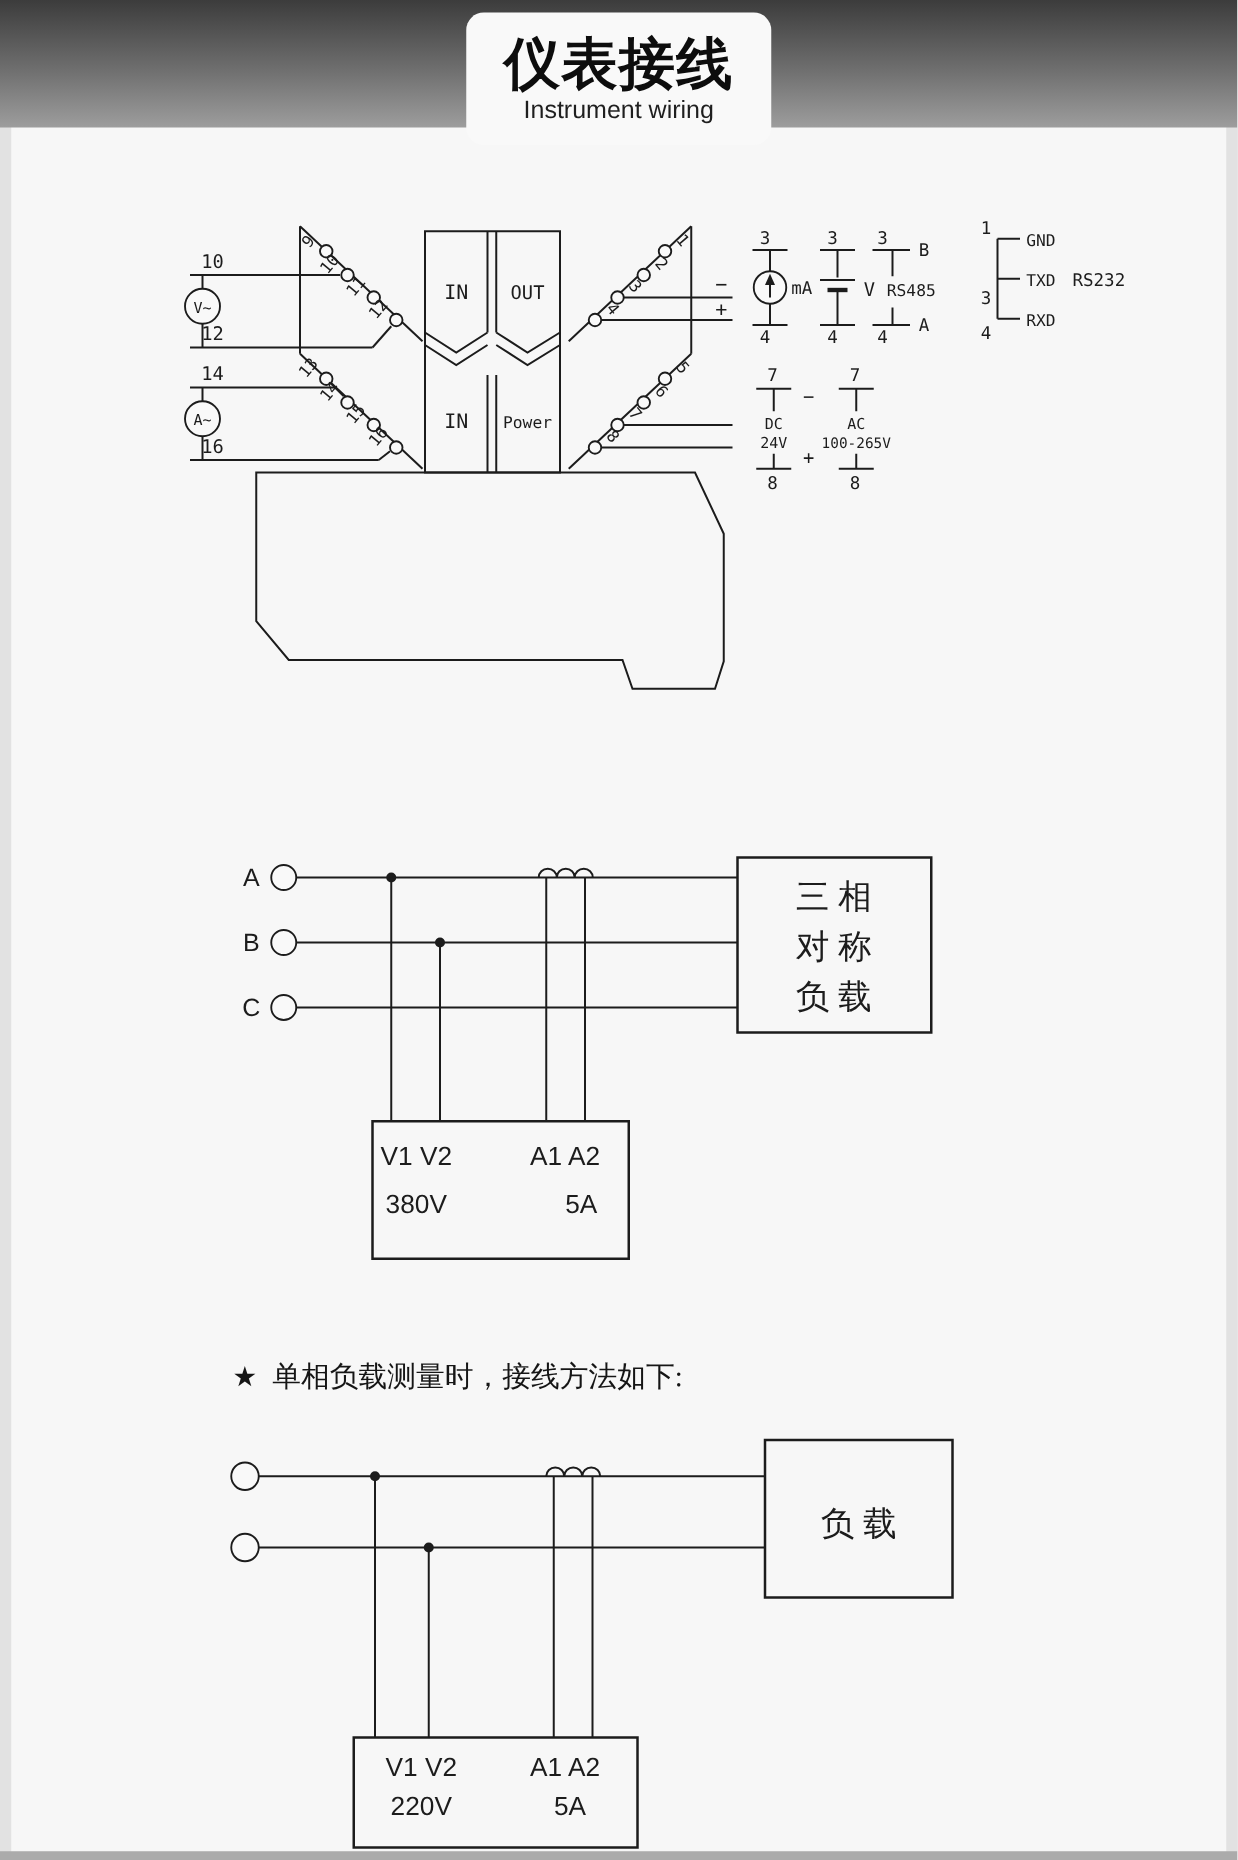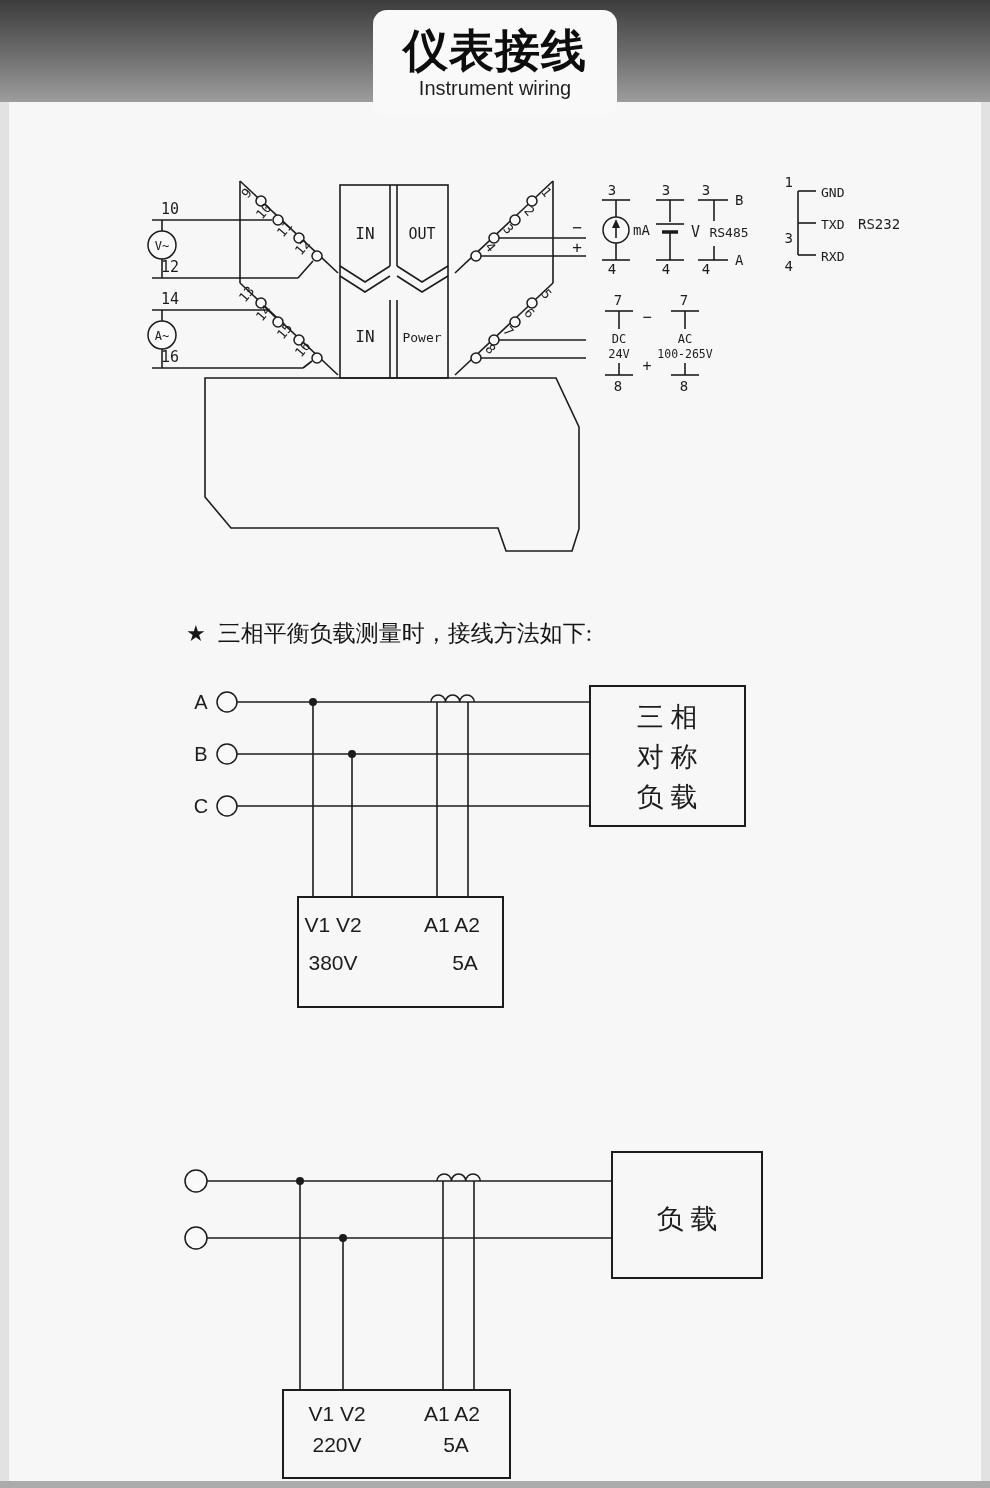--- a/index.html
+++ b/index.html
@@ -222,23 +222,20 @@
       <line x1="671" y1="311" x2="699" y2="311" class="ln"></line>
       <line x1="685" y1="311" x2="685" y2="329" class="ln"></line>
       <text x="685" y="343" class="mono s12 mid">AC</text>
       <text x="685" y="358" class="mono s11 mid">100-265V</text>
       <line x1="685" y1="363" x2="685" y2="375" class="ln"></line>
       <line x1="671" y1="375" x2="699" y2="375" class="ln"></line>
       <text x="684" y="391" class="mono s14 mid">8</text>
     </g>
   </svg>
 
-  <div class="caption caption-1">
-    <span class="star">★</span><span>三相平衡负载测量时，接线方法如下:</span>
-  </div>
 
   <svg class="diagram d2" width="990" height="350" viewBox="0 670 990 350" xmlns="http://www.w3.org/2000/svg">
     <g>
       <text x="201" y="709" class="sans s20 mid">A</text>
       <circle cx="227" cy="702" r="10" class="term"></circle>
       <line x1="237" y1="702" x2="590" y2="702" class="ln"></line>
       <text x="201" y="761" class="sans s20 mid">B</text>
       <circle cx="227" cy="754" r="10" class="term"></circle>
       <line x1="237" y1="754" x2="590" y2="754" class="ln"></line>
       <text x="201" y="813" class="sans s20 mid">C</text>
@@ -264,20 +261,23 @@
     </g>
     <g>
       <rect x="298" y="897" width="205" height="110" class="ln2"></rect>
       <text x="333" y="932" class="sans s21 mid">V1 V2</text>
       <text x="452" y="932" class="sans s21 mid">A1 A2</text>
       <text x="333" y="970" class="sans s21 mid">380V</text>
       <text x="465" y="970" class="sans s21 mid">5A</text>
     </g>
   </svg>
 
+  <div class="caption caption-2">
+    <span class="star">★</span><span>单相负载测量时，接线方法如下:</span>
+  </div>
 
   <svg class="diagram d3" width="990" height="348" viewBox="0 1140 990 348" xmlns="http://www.w3.org/2000/svg">
     <g>
       <circle cx="196" cy="1181" r="11" class="term"></circle>
       <line x1="207" y1="1181" x2="612" y2="1181" class="ln"></line>
       <circle cx="196" cy="1238" r="11" class="term"></circle>
       <line x1="207" y1="1238" x2="612" y2="1238" class="ln"></line>
     </g>
     <g>
       <path d="M437,1181 a7.2,7 0 0 1 14.4,0 a7.2,7 0 0 1 14.4,0 a7.2,7 0 0 1 14.4,0" class="ln"></path>

